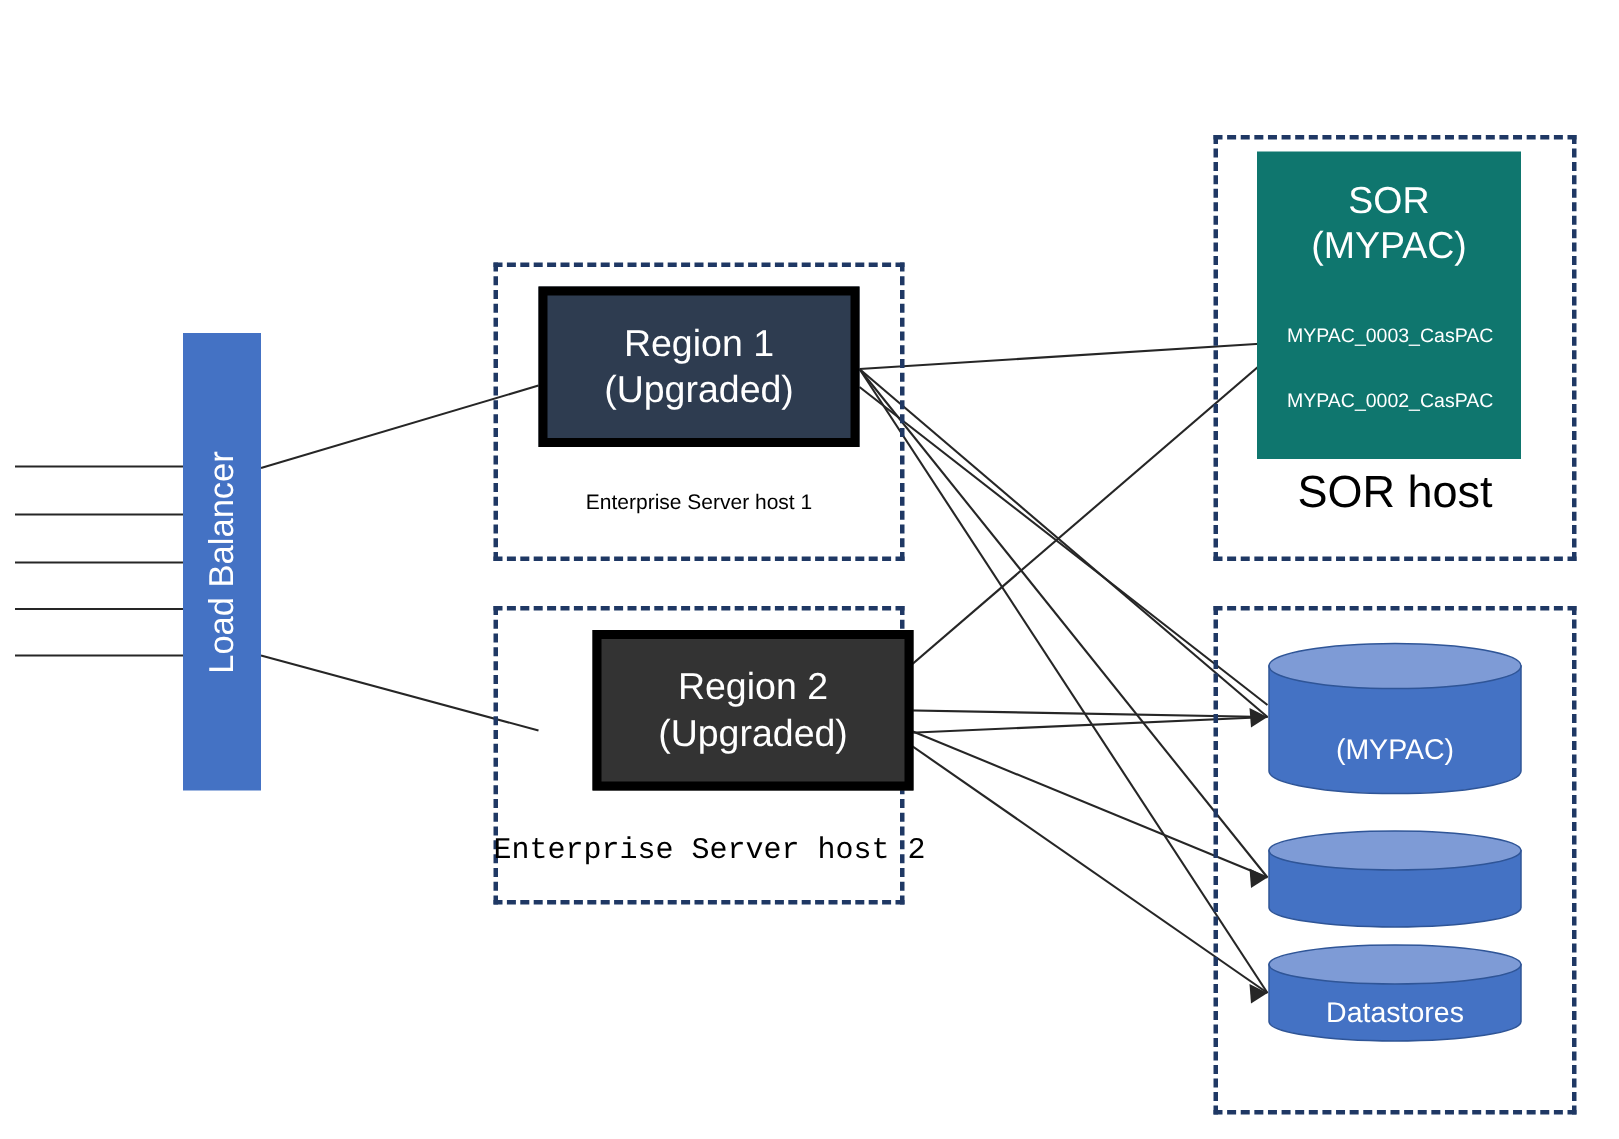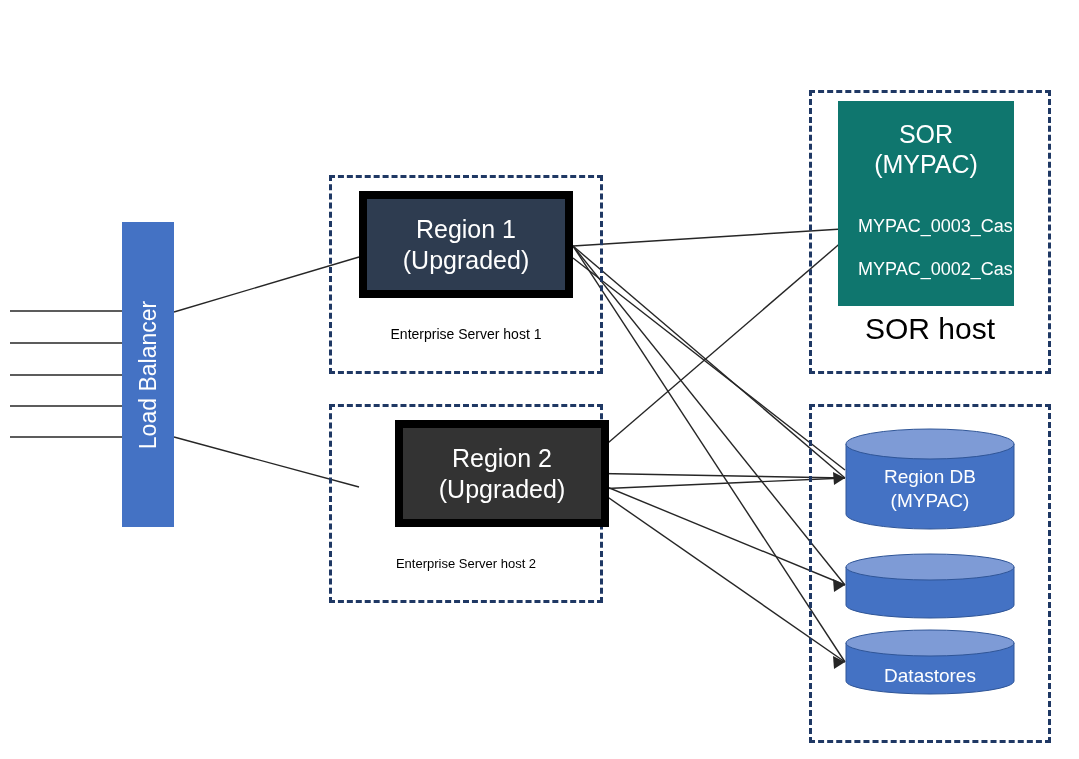--- a/index.html
+++ b/index.html
@@ -50,21 +50,21 @@
     top: 50%;
     transform: translate(-50%, -50%) rotate(-90deg);
     transform-origin: center center;
     color: #ffffff;
     font-size: 23px;
     white-space: nowrap;
   }
   
   .region-box {
     position: absolute;
-    border: 8px solid #000000;
+    border: 6px solid #000000;
     box-sizing: border-box;
     display: flex;
     flex-direction: column;
     align-items: center;
     justify-content: center;
     color: #ffffff;
     line-height: 1.22;
   }
   .region-box .ln {
     font-size: 25px;
@@ -80,21 +80,21 @@
   .sor-title {
     position: absolute;
     left: 0;
     right: 0;
     text-align: center;
     font-size: 25px;
     line-height: 1.22;
   }
   .sor-sub {
     position: absolute;
-    font-size: 18px;
+    font-size: 13px;
     white-space: nowrap;
     color: #ffffff;
   }
   
   .cyl {
     position: absolute;
   }
   .cyl svg {
     position: absolute;
     left: 0;
@@ -160,39 +160,38 @@
     <span class="ln">Region 1</span>
     <span class="ln">(Upgraded)</span>
   </div>
   <div class="host-label" style="left:329px; top:326px; width:274px; font-size:14px;">Enterprise Server host 1</div>
 
   <div class="host-panel" style="left:329px; top:404px; width:274px; height:199px;"></div>
   <div class="region-box" style="left:359px; top:420px; width:214px; height:107px; background:#333333;margin-left:36px;">
     <span class="ln">Region 2</span>
     <span class="ln">(Upgraded)</span>
   </div>
-  <div class="host-label" style="left:329px; top:556px; width:274px; font-size:13px;">Enterprise Server host 2</div>
+  <div class="host-label" style="left:329px; top:556px; width:274px; font-size:20px;font-family:Liberation Mono, monospace;">Enterprise Server host 2</div>
 
   <div class="host-panel" style="left:809px; top:90px; width:242px; height:284px;"></div>
   <div class="sor-box" style="left:838px; top:101px; width:176px; height:205px;">
     <div class="sor-title" style="top:18px;">SOR</div>
     <div class="sor-title" style="top:48px;">(MYPAC)</div>
     <div class="sor-sub" style="left:20px; top:115px;">MYPAC_0003_CasPAC</div>
     <div class="sor-sub" style="left:20px; top:158px;text-align:right;">MYPAC_0002_CasPAC</div>
   </div>
   <div class="host-label" style="left:809px; top:312px; width:242px; font-size:30px;">SOR host</div>
 
   <div class="host-panel" style="left:809px; top:404px; width:242px; height:339px;"></div>
 
   <div class="cyl" style="left:845px; top:428px; width:170px; height:102px;">
     <svg width="170" height="102" viewBox="0 0 170 102" xmlns="http://www.w3.org/2000/svg">
       <path d="M1,16 L1,86 A84,15 0 0 0 169,86 L169,16 Z" fill="#4472C4" stroke="#2F5597" stroke-width="1"></path>
       <ellipse cx="85" cy="16" rx="84" ry="15" fill="#7E9BD6" stroke="#2F5597" stroke-width="1"></ellipse>
     </svg>
-    <div class="cyl-label" style="top:38px;">Region DB</div>
     <div class="cyl-label" style="top:62px;">(MYPAC)</div>
   </div>
 
   <div class="cyl" style="left:845px; top:553px; width:170px; height:66px;">
     <svg width="170" height="66" viewBox="0 0 170 66" xmlns="http://www.w3.org/2000/svg">
       <path d="M1,14 L1,52 A84,13 0 0 0 169,52 L169,14 Z" fill="#4472C4" stroke="#2F5597" stroke-width="1"></path>
       <ellipse cx="85" cy="14" rx="84" ry="13" fill="#7E9BD6" stroke="#2F5597" stroke-width="1"></ellipse>
     </svg>
   </div>
 

